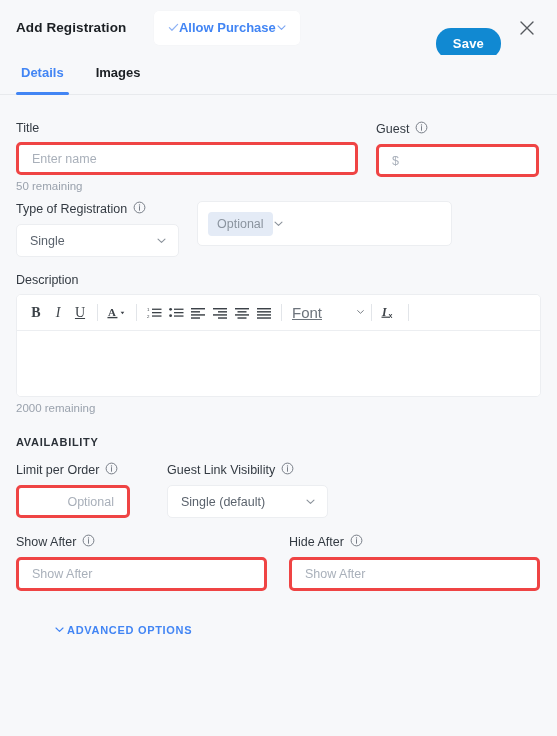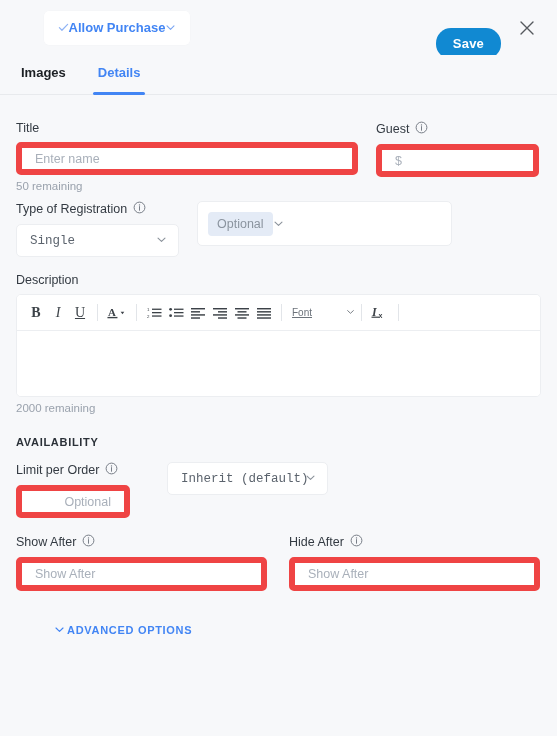--- a/index.html
+++ b/index.html
@@ -113,21 +113,21 @@
     font-size: 11px;
     font-weight: bold;
     color: #2b3138;
     letter-spacing: 0.7px;
     margin-bottom: 14px;
   }
   .info-ico { display: block; flex: none; }
 
   .input {
     background: #ffffff;
-    border: 6px solid #ef4444;
+    border: 3px solid #ef4444;
     border-radius: 5px;
     height: 33px;
     width: 100%;
     font-family: "Liberation Sans", sans-serif;
     font-size: 12.5px;
     color: #2b3138;
     padding: 0 13px;
     outline: none;
   }
   .input::placeholder { color: #a9b0ba; }
@@ -141,21 +141,20 @@
   .select {
     position: relative;
     background: #ffffff;
     border: 1px solid #eceef1;
     border-radius: 5px;
     height: 33px;
     display: flex;
     align-items: center;
     padding: 0 13px;
     cursor: pointer;
-    font-family: Liberation Mono, monospace;
   }
   .select .sel-val { font-size: 12.5px; color: #5b636d; }
   .select .sel-chev { position: absolute; right: 11px; top: 50%; transform: translateY(-50%); }
 
   .multiselect {
     position: relative;
     background: #ffffff;
     border: 1px solid #eceef1;
     border-radius: 5px;
     min-height: 45px;
@@ -198,21 +197,21 @@
     width: 1px; height: 17px;
     background: #e2e5e9;
     margin: 0 6px;
     flex: none;
   }
   .tb-font {
     display: flex; align-items: center;
     cursor: pointer;
     margin-left: 4px;
   }
-  .tb-font-label { font-size: 10px; color: #6c737b; text-decoration: underline; }
+  .tb-font-label { font-size: 15px; color: #6c737b; text-decoration: underline; }
   .tb-font-caret {
     margin-left: 34px;
     color: #6c737b;
     font-size: 9px;
     line-height: 1;
   }
   .editor-body { height: 65px; background: #ffffff; }
 
   
   .advanced {
@@ -229,20 +228,21 @@
     color: #4285f4;
     letter-spacing: 0.7px;
   }
 </style>
 </head>
 <body>
 
 <div class="page">
 
   <div class="header">
+    <div class="header-title">Add Registration</div>
 
     <div class="purchase-toggle">
       <span class="chk-ico">
         <svg width="11" height="11" viewBox="0 0 12 12">
             <path d="M1.5 6.2 L4.3 9 L10.5 2.6" fill="none" stroke="#8fb3f5" stroke-width="1.3" stroke-linecap="round" stroke-linejoin="round"></path>
           </svg>
       </span>
       <span class="purchase-label">Allow Purchase</span>
       <span class="chev-ico">
         <svg width="11" height="11" viewBox="0 0 12 12">
@@ -256,22 +256,22 @@
     <button class="save-btn">Save</button>
 
     <div class="close-btn">
       <svg width="18" height="18" viewBox="0 0 18 18">
           <path d="M3 3 L15 15 M15 3 L3 15" fill="none" stroke="#55595e" stroke-width="1.35" stroke-linecap="round"></path>
         </svg>
     </div>
   </div>
 
   <div class="tabs">
+    <div class="tab active">Details</div>
     <div class="tab">Images</div>
-    <div class="tab active">Details</div>
   </div>
 
   <div class="form">
 
     <div class="row" style="margin-top:26px;">
       <div style="width:342px;">
         <div class="field-label">
           <span>Title</span>
         </div>
         <input class="input" type="text" placeholder="Enter name" style="">
@@ -450,22 +450,32 @@
                   <circle cx="7" cy="7" r="5.8" fill="none" stroke="#6e757e" stroke-width="1"></circle>
                   <circle cx="7" cy="4.2" r="0.75" fill="#6e757e"></circle>
                   <path d="M7 6 L7 10" stroke="#6e757e" stroke-width="1" stroke-linecap="round"></path>
                 </svg>
             </span>
           </div>
           <input class="input right" type="text" style="text-align: right;" placeholder="Optional">
         </div>
 
         <div style="width:161px; margin-left:37px;">
+          <div class="field-label">
+            <span>Guest Link Visibility</span>
+            <span class="info-ico">
+              <svg width="13" height="13" viewBox="0 0 14 14">
+                  <circle cx="7" cy="7" r="5.8" fill="none" stroke="#6e757e" stroke-width="1"></circle>
+                  <circle cx="7" cy="4.2" r="0.75" fill="#6e757e"></circle>
+                  <path d="M7 6 L7 10" stroke="#6e757e" stroke-width="1" stroke-linecap="round"></path>
+                </svg>
+            </span>
+          </div>
           <div class="select">
-            <span class="sel-val">Inherit (default)</span>
+            <span class="sel-val">Single (default)</span>
             <span class="sel-chev">
               <svg width="11" height="11" viewBox="0 0 12 12">
                   <path d="M2.2 4.4 L6 8 L9.8 4.4" fill="none" stroke="#8b929b" stroke-width="1.2" stroke-linecap="round" stroke-linejoin="round"></path>
                 </svg>
             </span>
           </div>
         </div>
       </div>
 
       <div class="row" style="margin-top:16px;">

